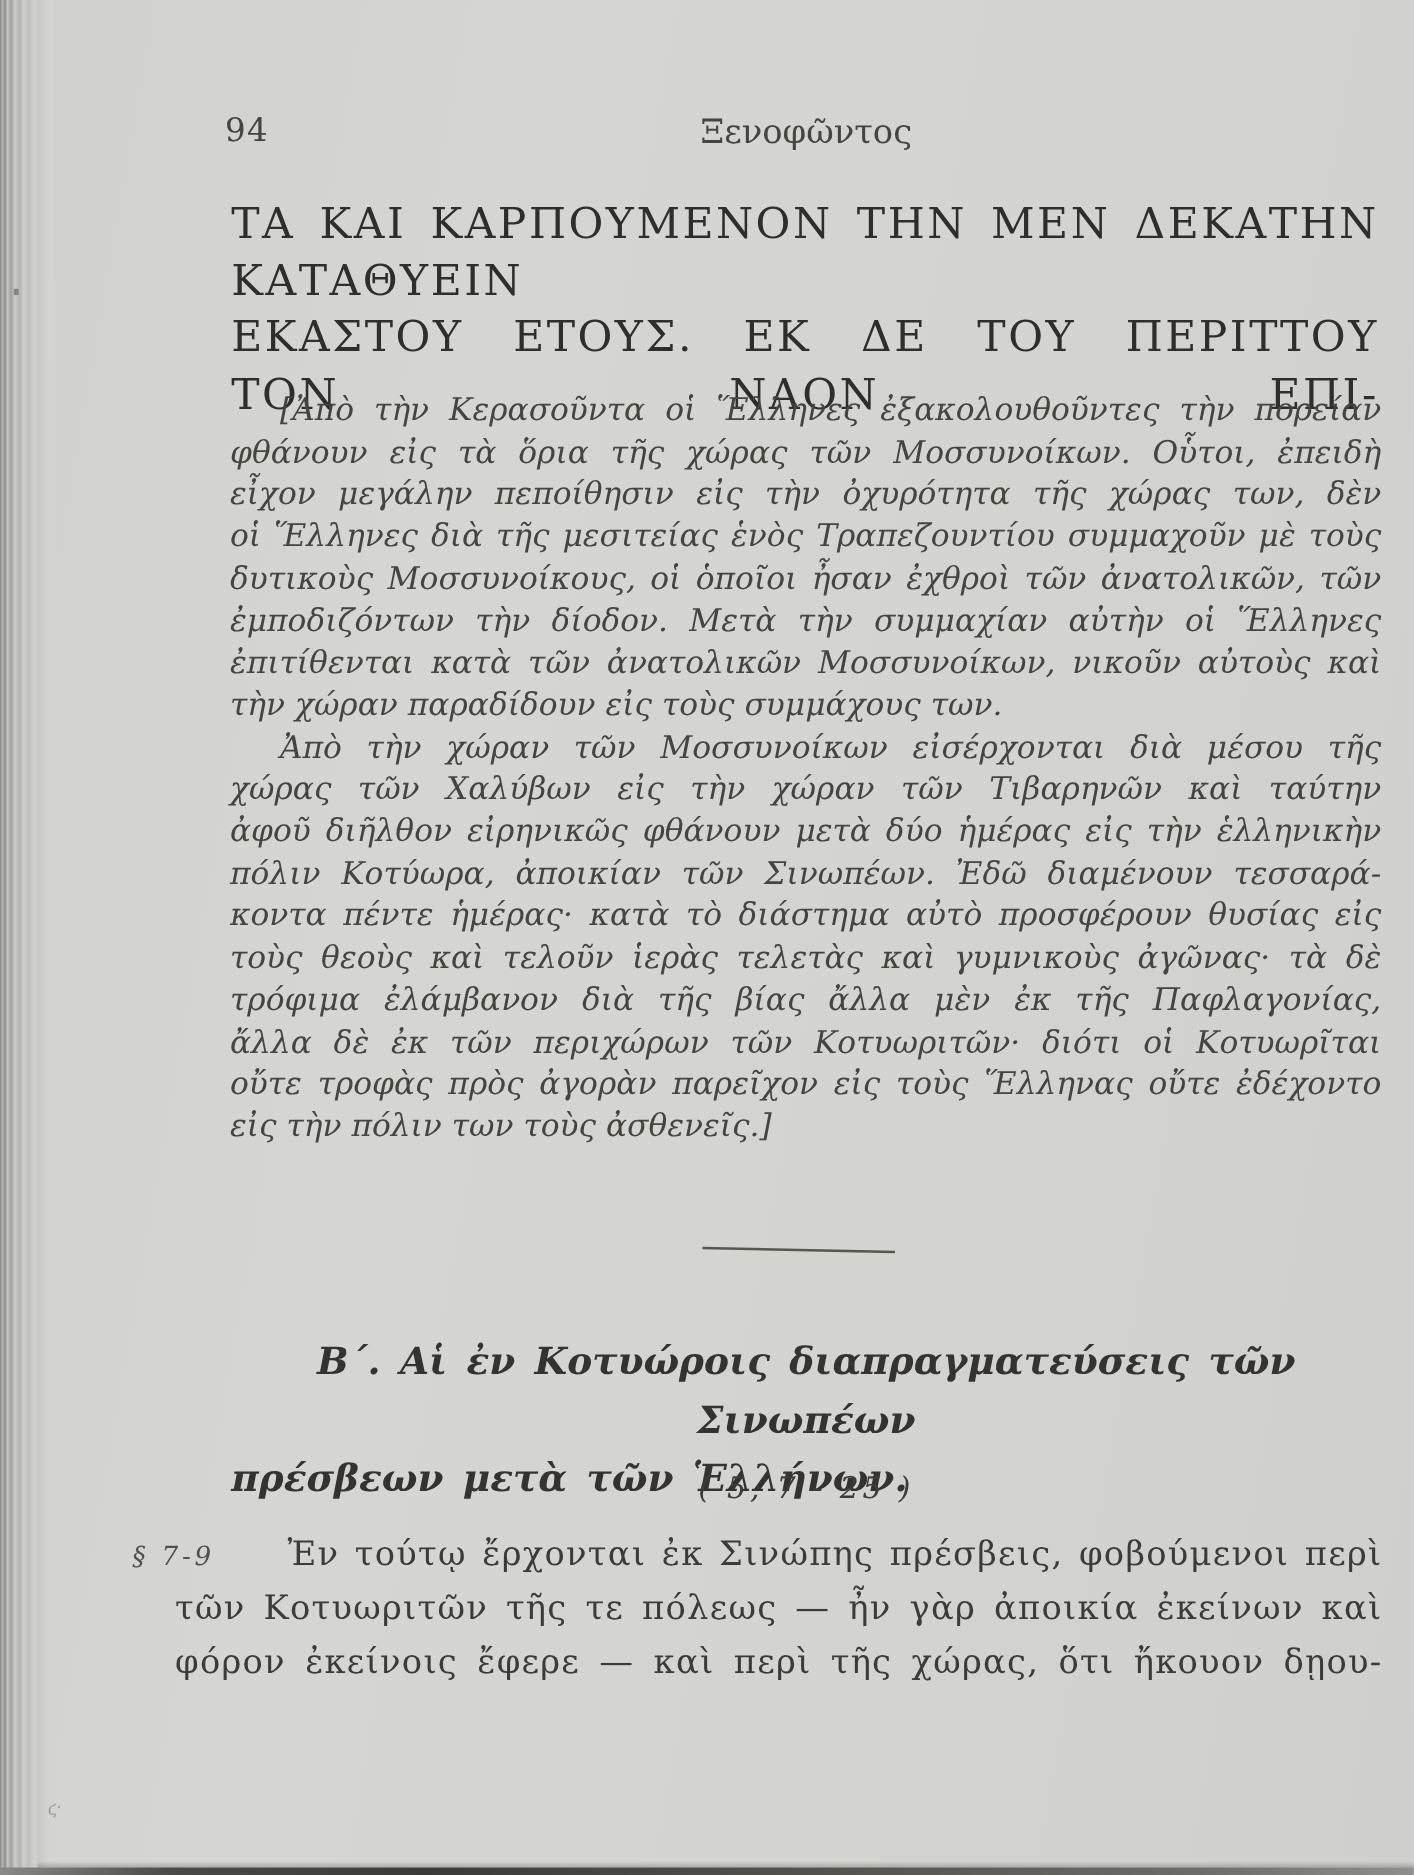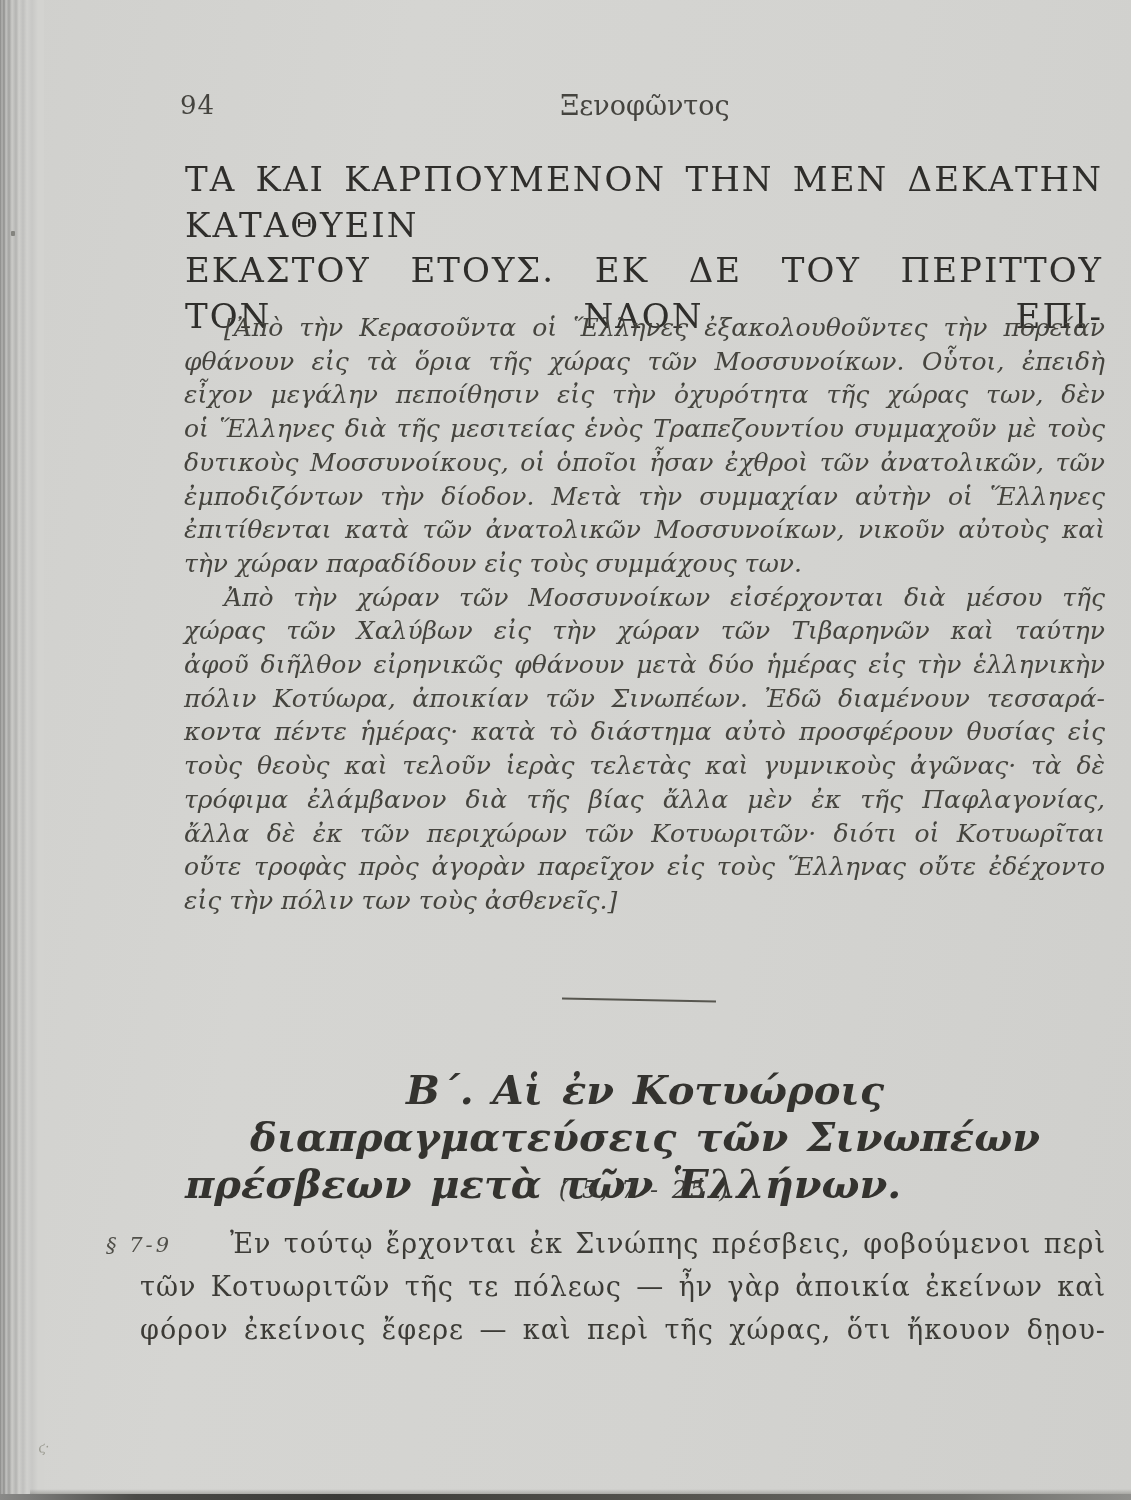--- a/index.html
+++ b/index.html
@@ -59,21 +59,21 @@
     color: #45443e;
   }
   .divider {
     position: absolute; left: 562px; top: 999px; width: 154px; height: 0;
     border-top: 2px solid #57564f;
     transform: rotate(1.2deg);
   }
   .heading {
     position: absolute; left: 185px; top: 1066px; width: 920px;
     font-style: italic; font-weight: bold;
-    font-size: 40px; line-height: 47px; word-spacing: 5px;
+    font-size: 30px; line-height: 47px; word-spacing: 5px;
     color: #34332f;
   }
   .reference {
     position: absolute; left: 185px; top: 1176px; width: 920px;
     text-align: center; font-style: italic;
     font-size: 24px; letter-spacing: 3px; color: #3d3c38;
   }
   .margin-note {
     position: absolute; left: 106px; top: 1233px;
     font-size: 21px; letter-spacing: 3px; color: #504f49; font-style: italic;

